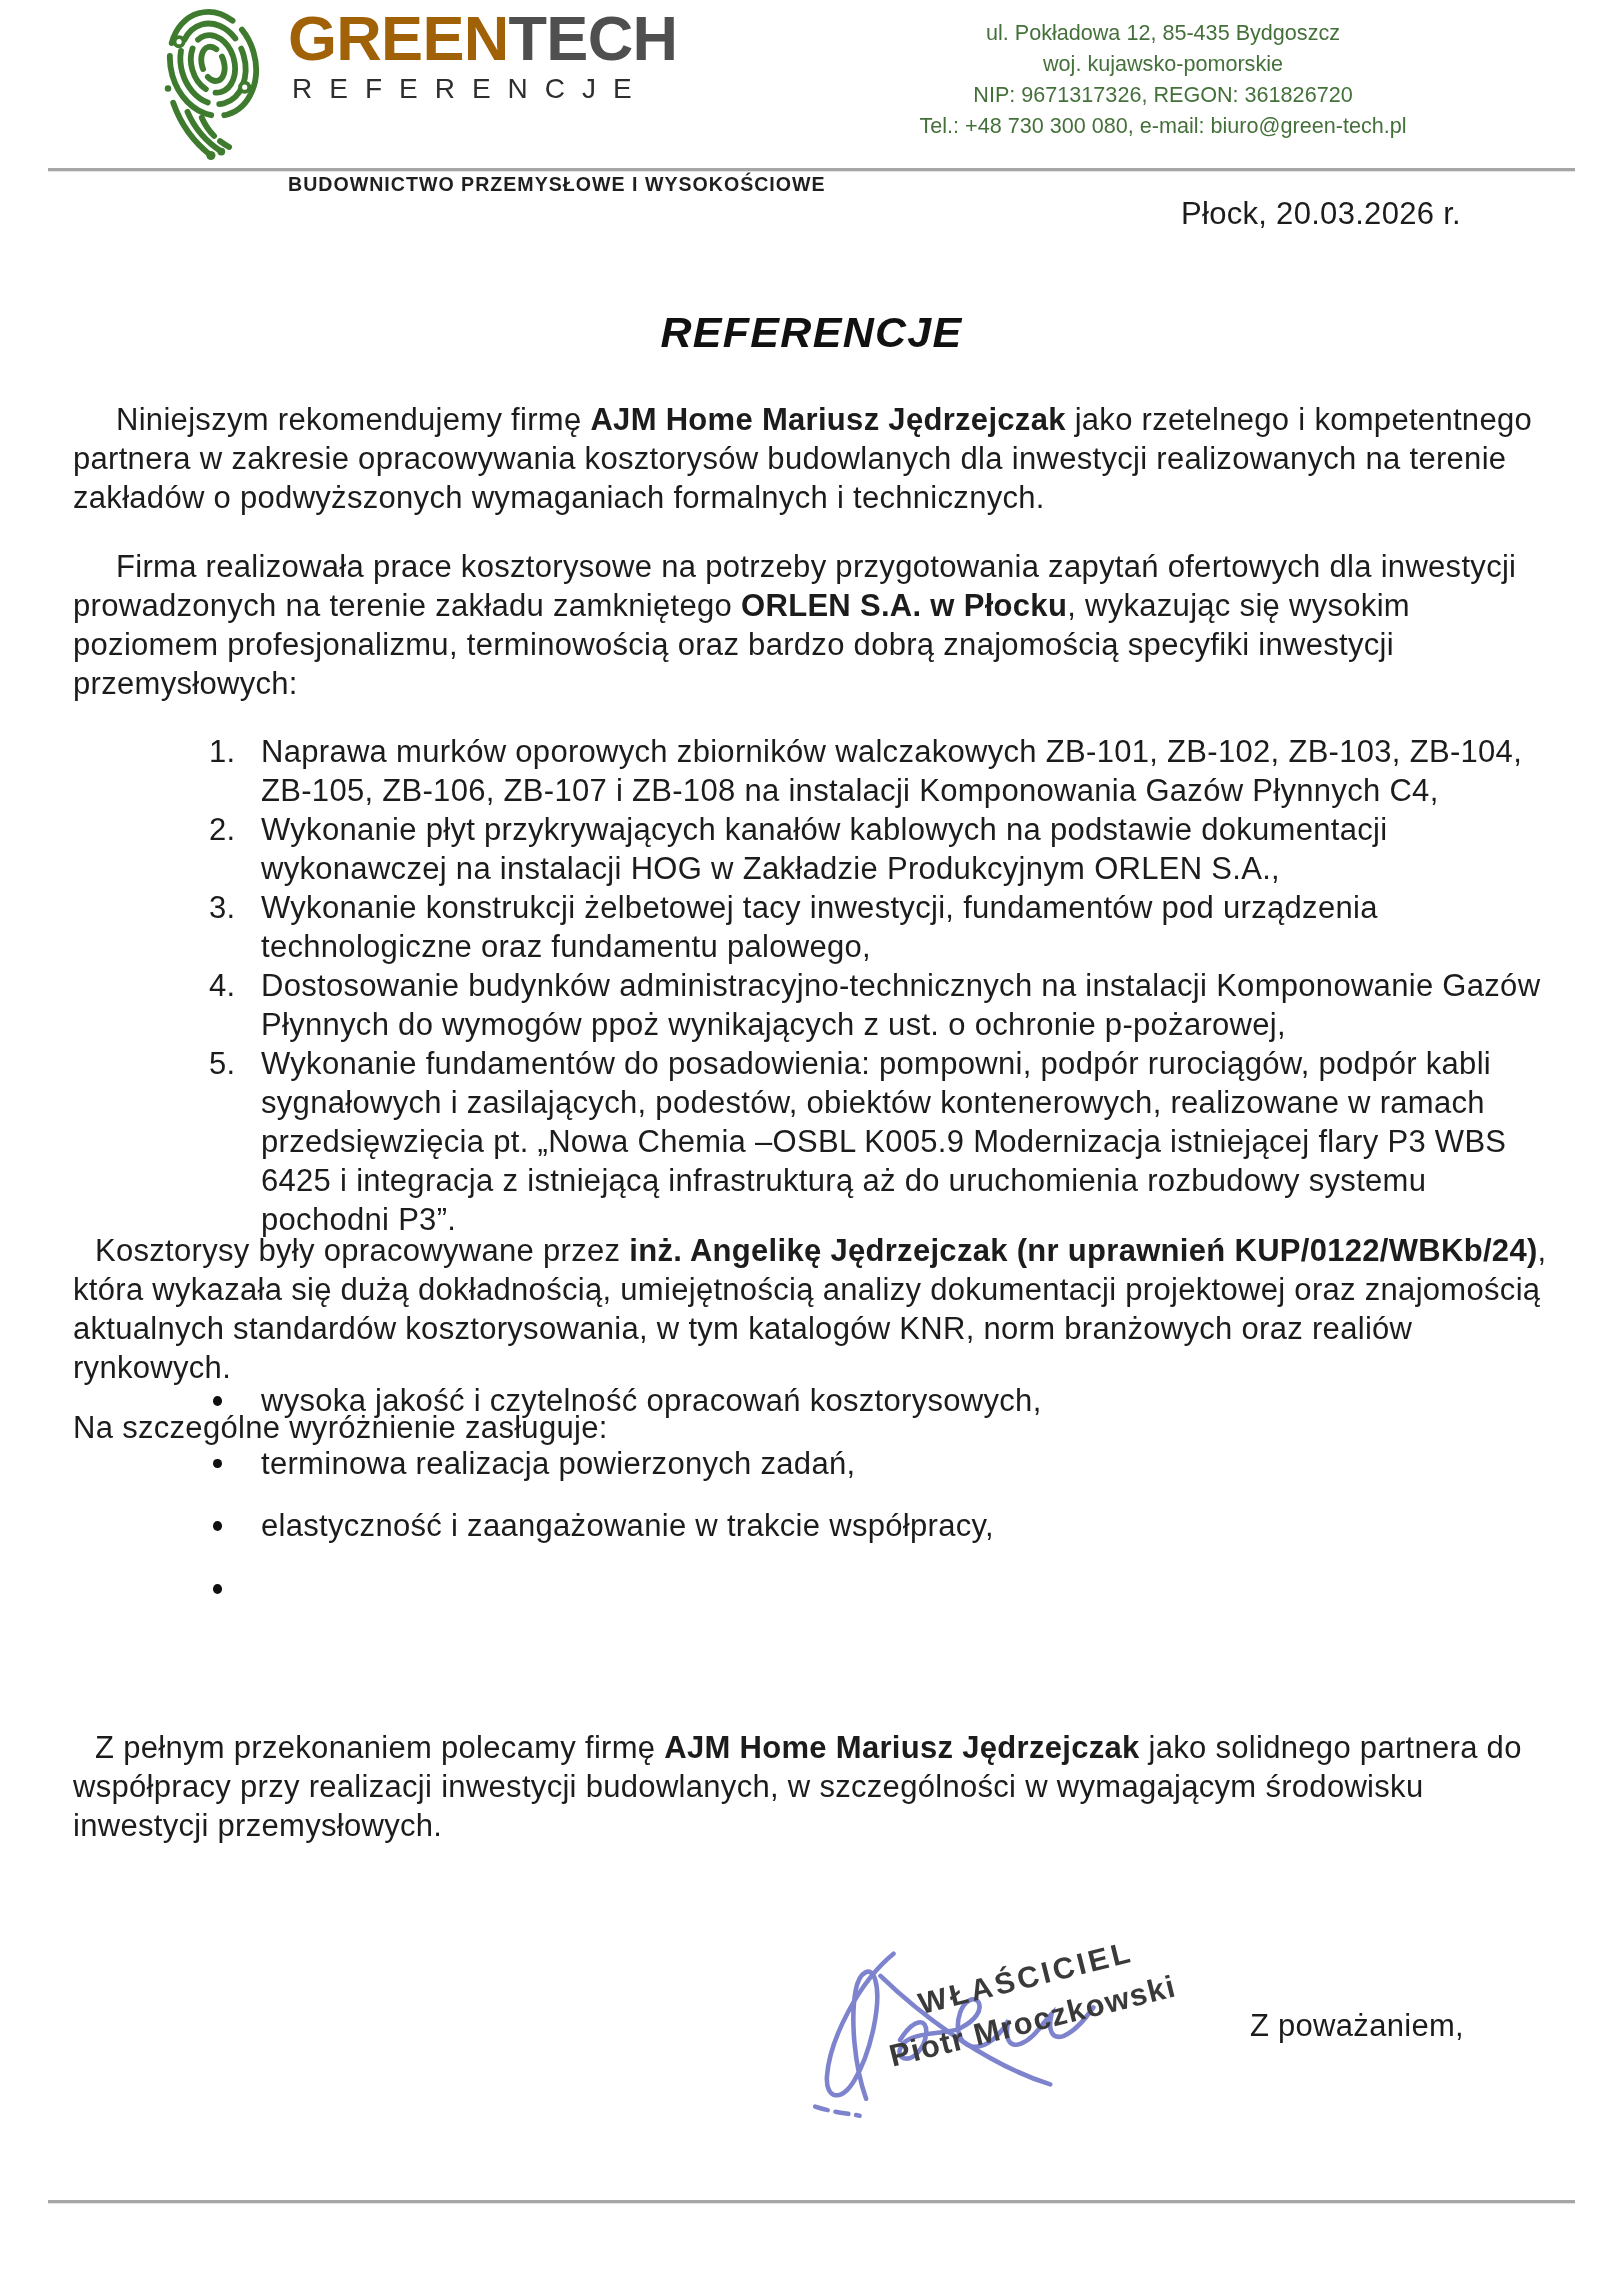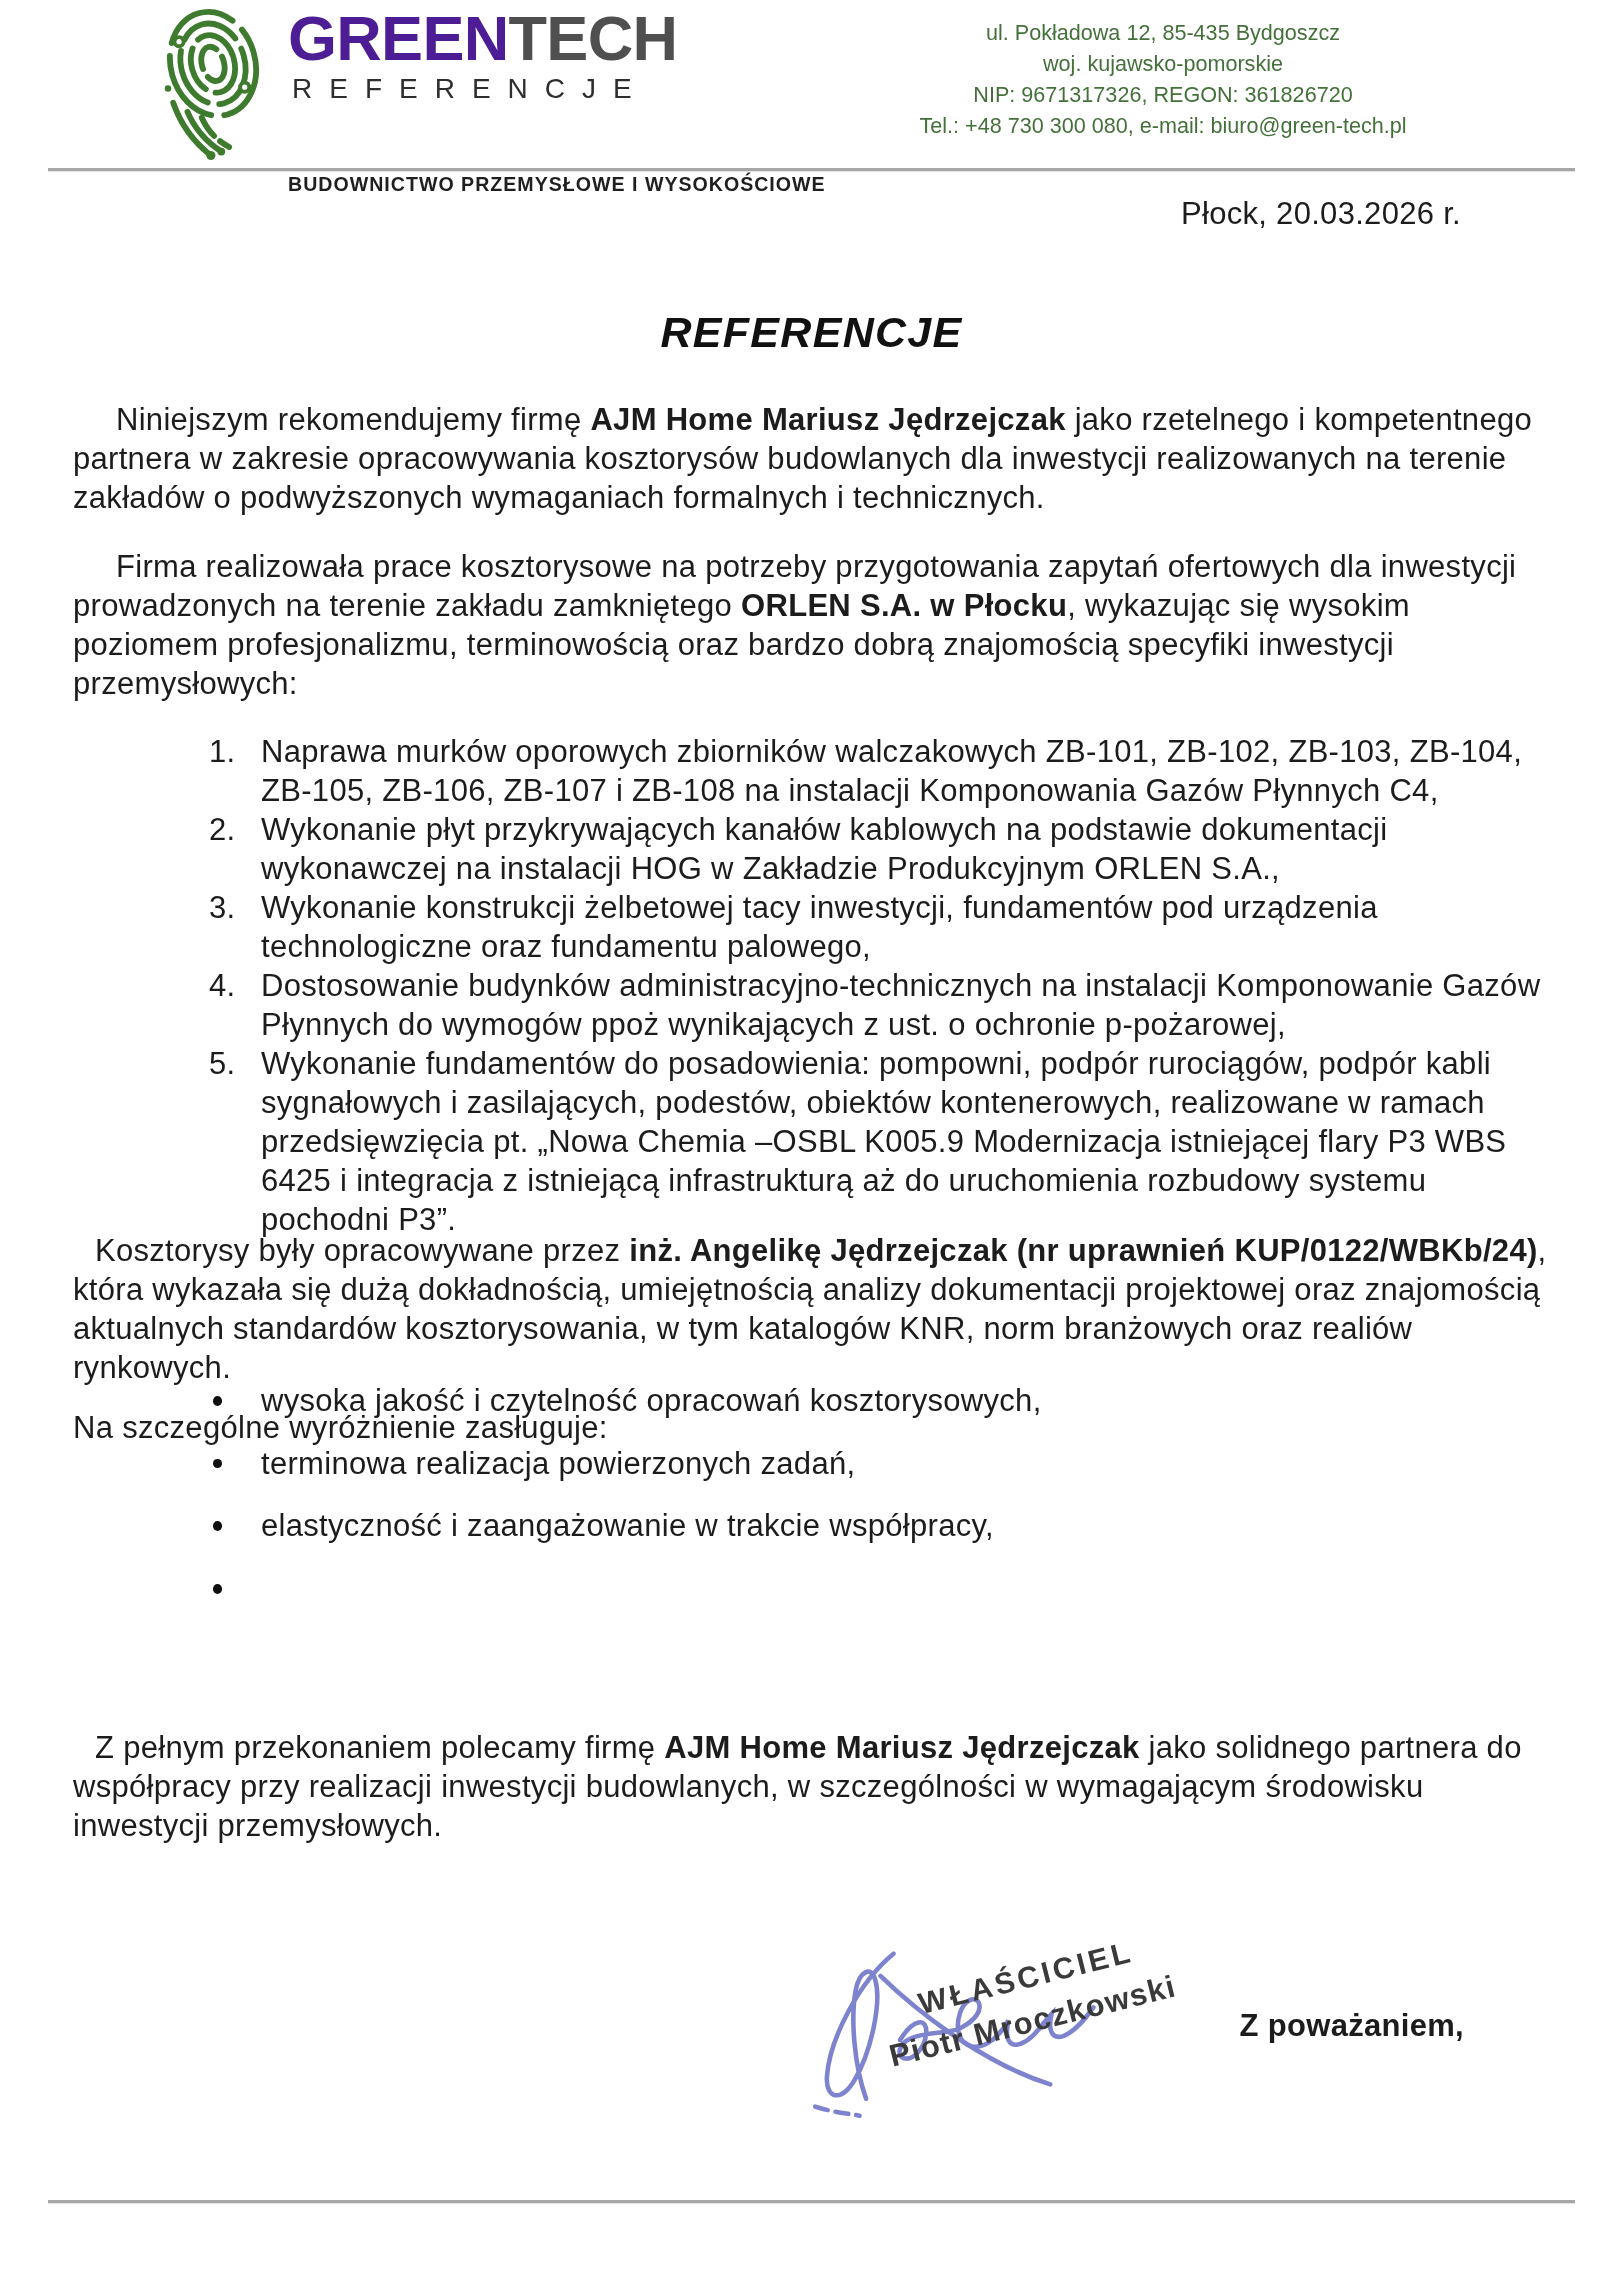--- a/index.html
+++ b/index.html
@@ -8,21 +8,21 @@
     width:1623px;height:2295px;
     background:#ffffff;
     font-family:"Liberation Sans", sans-serif;
     color:#1c1c1c;
     overflow:hidden;
   }
   
   .logo-icon{position:absolute;left:145px;top:3.9px;width:137px;height:156px;}
   .brand{position:absolute;left:288px;top:6.5px;line-height:1;}
   .brand-main{font-size:63px;font-weight:bold;letter-spacing:-0.7px;white-space:nowrap;}
-  .brand-green{color:#4c1d95;}
+  .brand-green{color:#a16207;}
   .brand-tech{color:#4f4f4f;}
   .brand-sub{
     position:absolute;left:292px;top:73px;
     font-size:28px;font-weight:500;color:#2e2e2e;
     letter-spacing:17px;white-space:nowrap;
   }
   .brand-tagline{
     position:absolute;left:288px;top:126px;
     font-size:19.6px;font-weight:bold;color:#1f1f1f;
     letter-spacing:1px;white-space:nowrap;margin-top:47px;
@@ -74,21 +74,21 @@
   .signature-svg{position:absolute;left:795px;top:1942px;width:393px;height:209px;}
   .stamp{
     position:absolute;left:915px;top:1988px;width:406px;
     transform:rotate(-14deg);transform-origin:left top;
     color:#3a3a3a;white-space:nowrap;
   }
   .stamp-role{font-size:30px;font-weight:bold;letter-spacing:3.3px;}
   .stamp-name{font-size:31px;font-weight:bold;letter-spacing:1.3px;margin-left:-41px;margin-top:9.2px;}
   .closing{
     position:absolute;top:2008px;right:159px;
-    font-size:31px;font-weight:bold;letter-spacing:0.3px;
+    font-size:31px;font-weight:normal;letter-spacing:0.3px;
   }
 </style>
 </head>
 <body>
 
 <div class="page">
 
   <svg class="logo-icon" viewBox="0 0 200 240" xmlns="http://www.w3.org/2000/svg">
     <g stroke="#3e7b2e" fill="none" stroke-width="9" stroke-linecap="round">
       <g transform="rotate(-16 100 95)">

